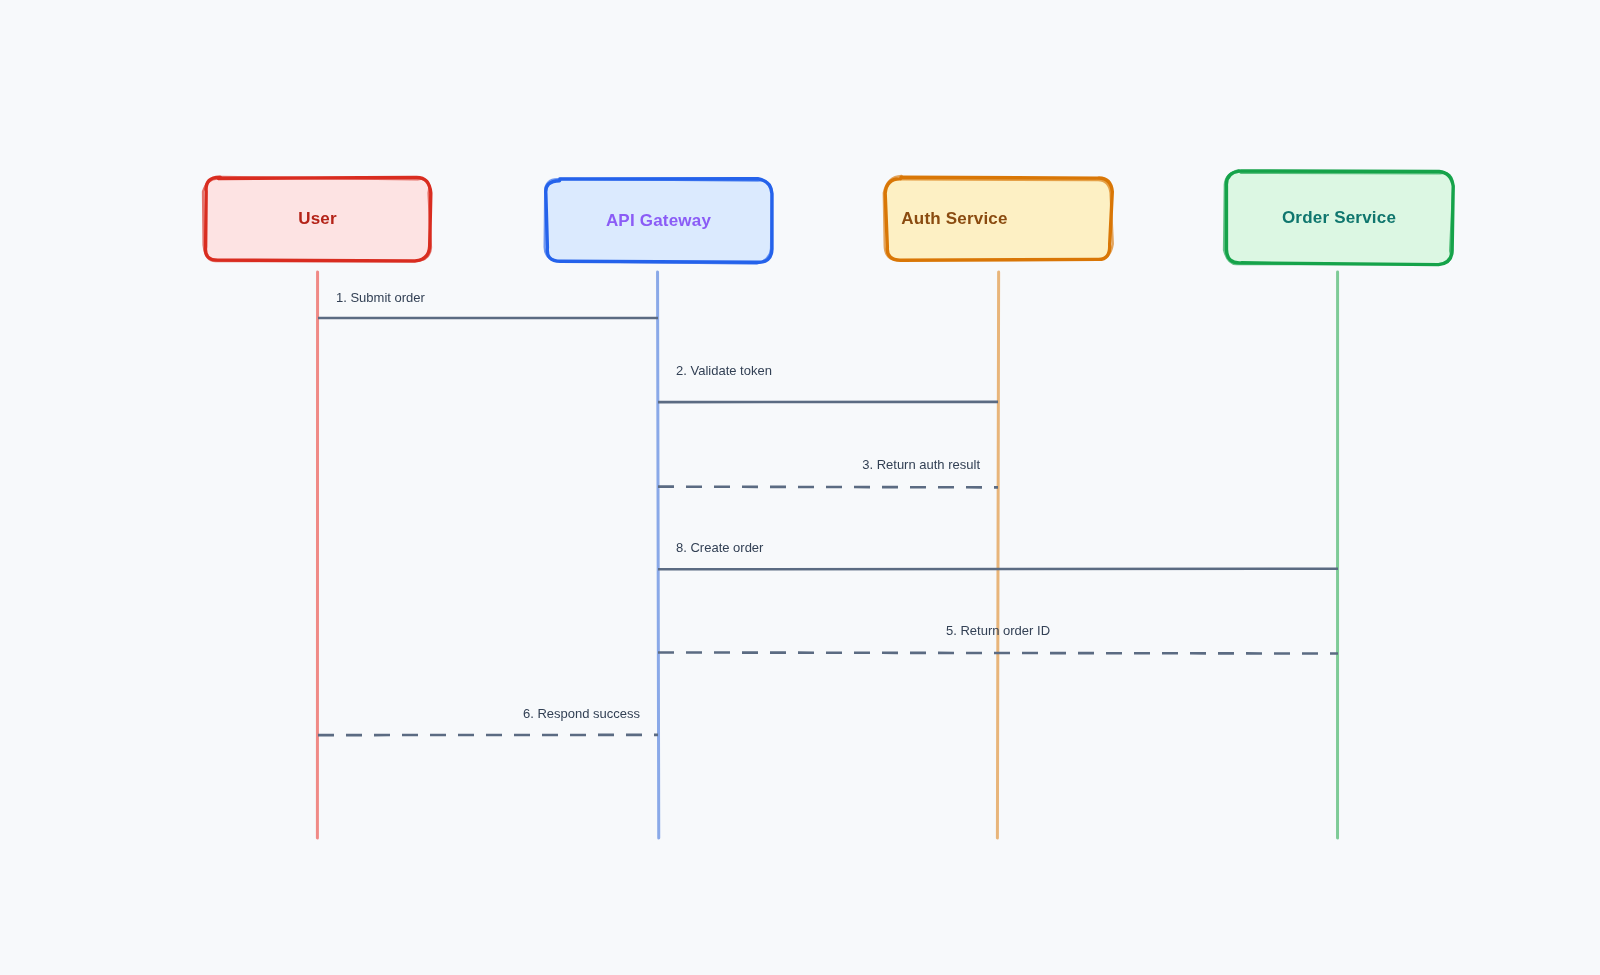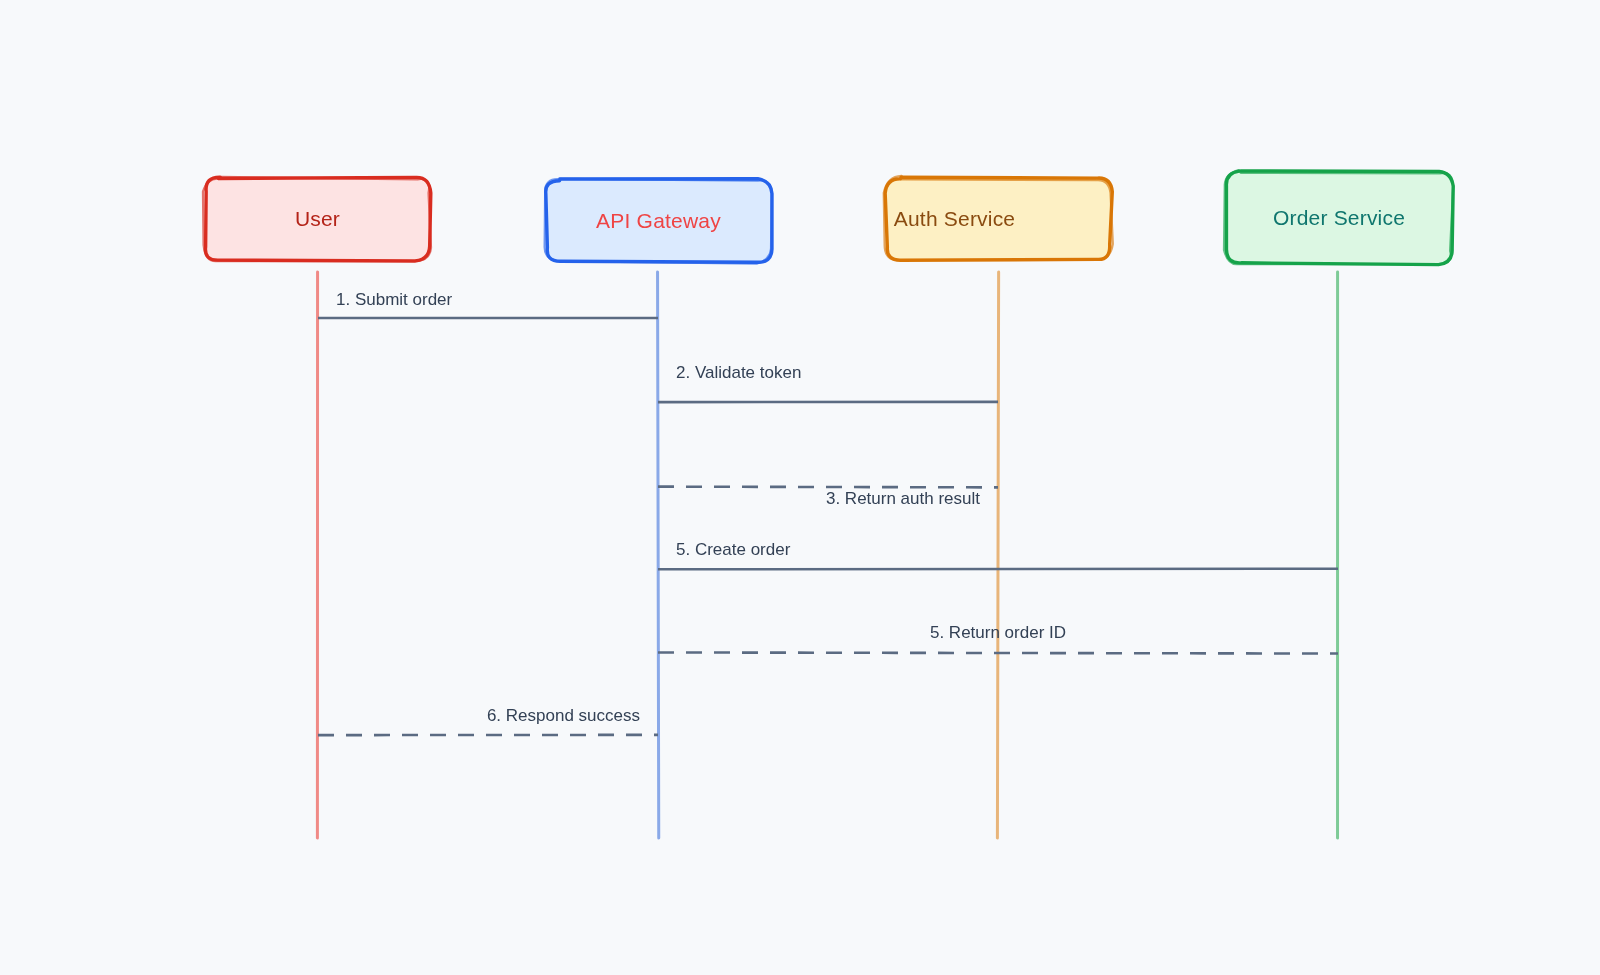--- a/index.html
+++ b/index.html
@@ -25,29 +25,29 @@
   .participant-box {
     position: absolute;
     display: flex;
     align-items: center;
     justify-content: center;
     box-sizing: border-box;
   }
   .participant-label {
     position: relative;
     z-index: 3;
-    font-size: 21px;
-    font-weight: normal;
+    font-size: 17px;
+    font-weight: bold;
     letter-spacing: 0.2px;
     white-space: nowrap;
     pointer-events: none;
   }
   .msg-label {
     position: absolute;
-    font-size: 17px;
+    font-size: 13px;
     color: #334155;
     white-space: nowrap;
     z-index: 4;
     line-height: 1;
   }
   .msg-label.align-left  { text-align: left; }
   .msg-label.align-right { text-align: right; }
 </style>
 </head>
 <body>
@@ -75,30 +75,30 @@
       <line x1="658" y1="486.63081073771735" x2="998" y2="487.36918926228265" stroke="#5b6b82" stroke-width="2.6" stroke-linecap="butt" stroke-dasharray="16 12"></line>
       <line x1="658" y1="569.2621858958445" x2="1338" y2="568.7378141041555" stroke="#5b6b82" stroke-width="2.6" stroke-linecap="butt"></line>
       <line x1="658" y1="652.4452921390745" x2="1338" y2="653.5547078609255" stroke="#5b6b82" stroke-width="2.6" stroke-linecap="butt" stroke-dasharray="16 12"></line>
       <line x1="318" y1="735.1240326765571" x2="658" y2="734.8759673234429" stroke="#5b6b82" stroke-width="2.6" stroke-linecap="butt" stroke-dasharray="16 12"></line>
     </svg>
   <div id="boxes-layer">
       <div class="participant-box" style="left: 205px; top: 178px; width: 225px; height: 82px;">
         <span class="participant-label" style="color: rgb(180, 35, 24);">User</span>
       </div>
       <div class="participant-box" style="left: 546px; top: 180px; width: 225px; height: 82px;">
-        <span class="participant-label" style="color: #ef4444;">API Gateway</span>
+        <span class="participant-label" style="color: #8b5cf6;">API Gateway</span>
       </div>
       <div class="participant-box" style="left: 842px; top: 178px; width: 225px; height: 82px;">
         <span class="participant-label" style="color: rgb(138, 75, 16);">Auth Service</span>
       </div>
       <div class="participant-box" style="left: 1226px; top: 172px; width: 226px; height: 92px;">
         <span class="participant-label" style="color: #0f766e;">Order Service</span>
       </div>
     </div>
   <div id="labels-layer">
       <div class="msg-label align-left" style="top: 291px; left: 336px; width: 304px;">1. Submit order</div>
       <div class="msg-label align-left" style="top: 364px; left: 676px; width: 304px;">2. Validate token</div>
-      <div class="msg-label align-right" style="top: 458px; left: 676px; width: 304px; margin-top: 32px;">3. Return auth result</div>
-      <div class="msg-label align-left" style="top: 541px; left: 676px; width: 644px;">5. Create order</div>
+      <div class="msg-label align-right" style="top: 458px; left: 676px; width: 304px;">3. Return auth result</div>
+      <div class="msg-label align-left" style="top: 541px; left: 676px; width: 644px;">8. Create order</div>
       <div class="msg-label align-right" style="top: 624px; left: 676px; width: 644px; text-align: center;">5. Return order ID</div>
       <div class="msg-label align-right" style="top: 707px; left: 336px; width: 304px; text-align: right;">6. Respond success</div>
     </div>
 </div>
 
 </body></html>

